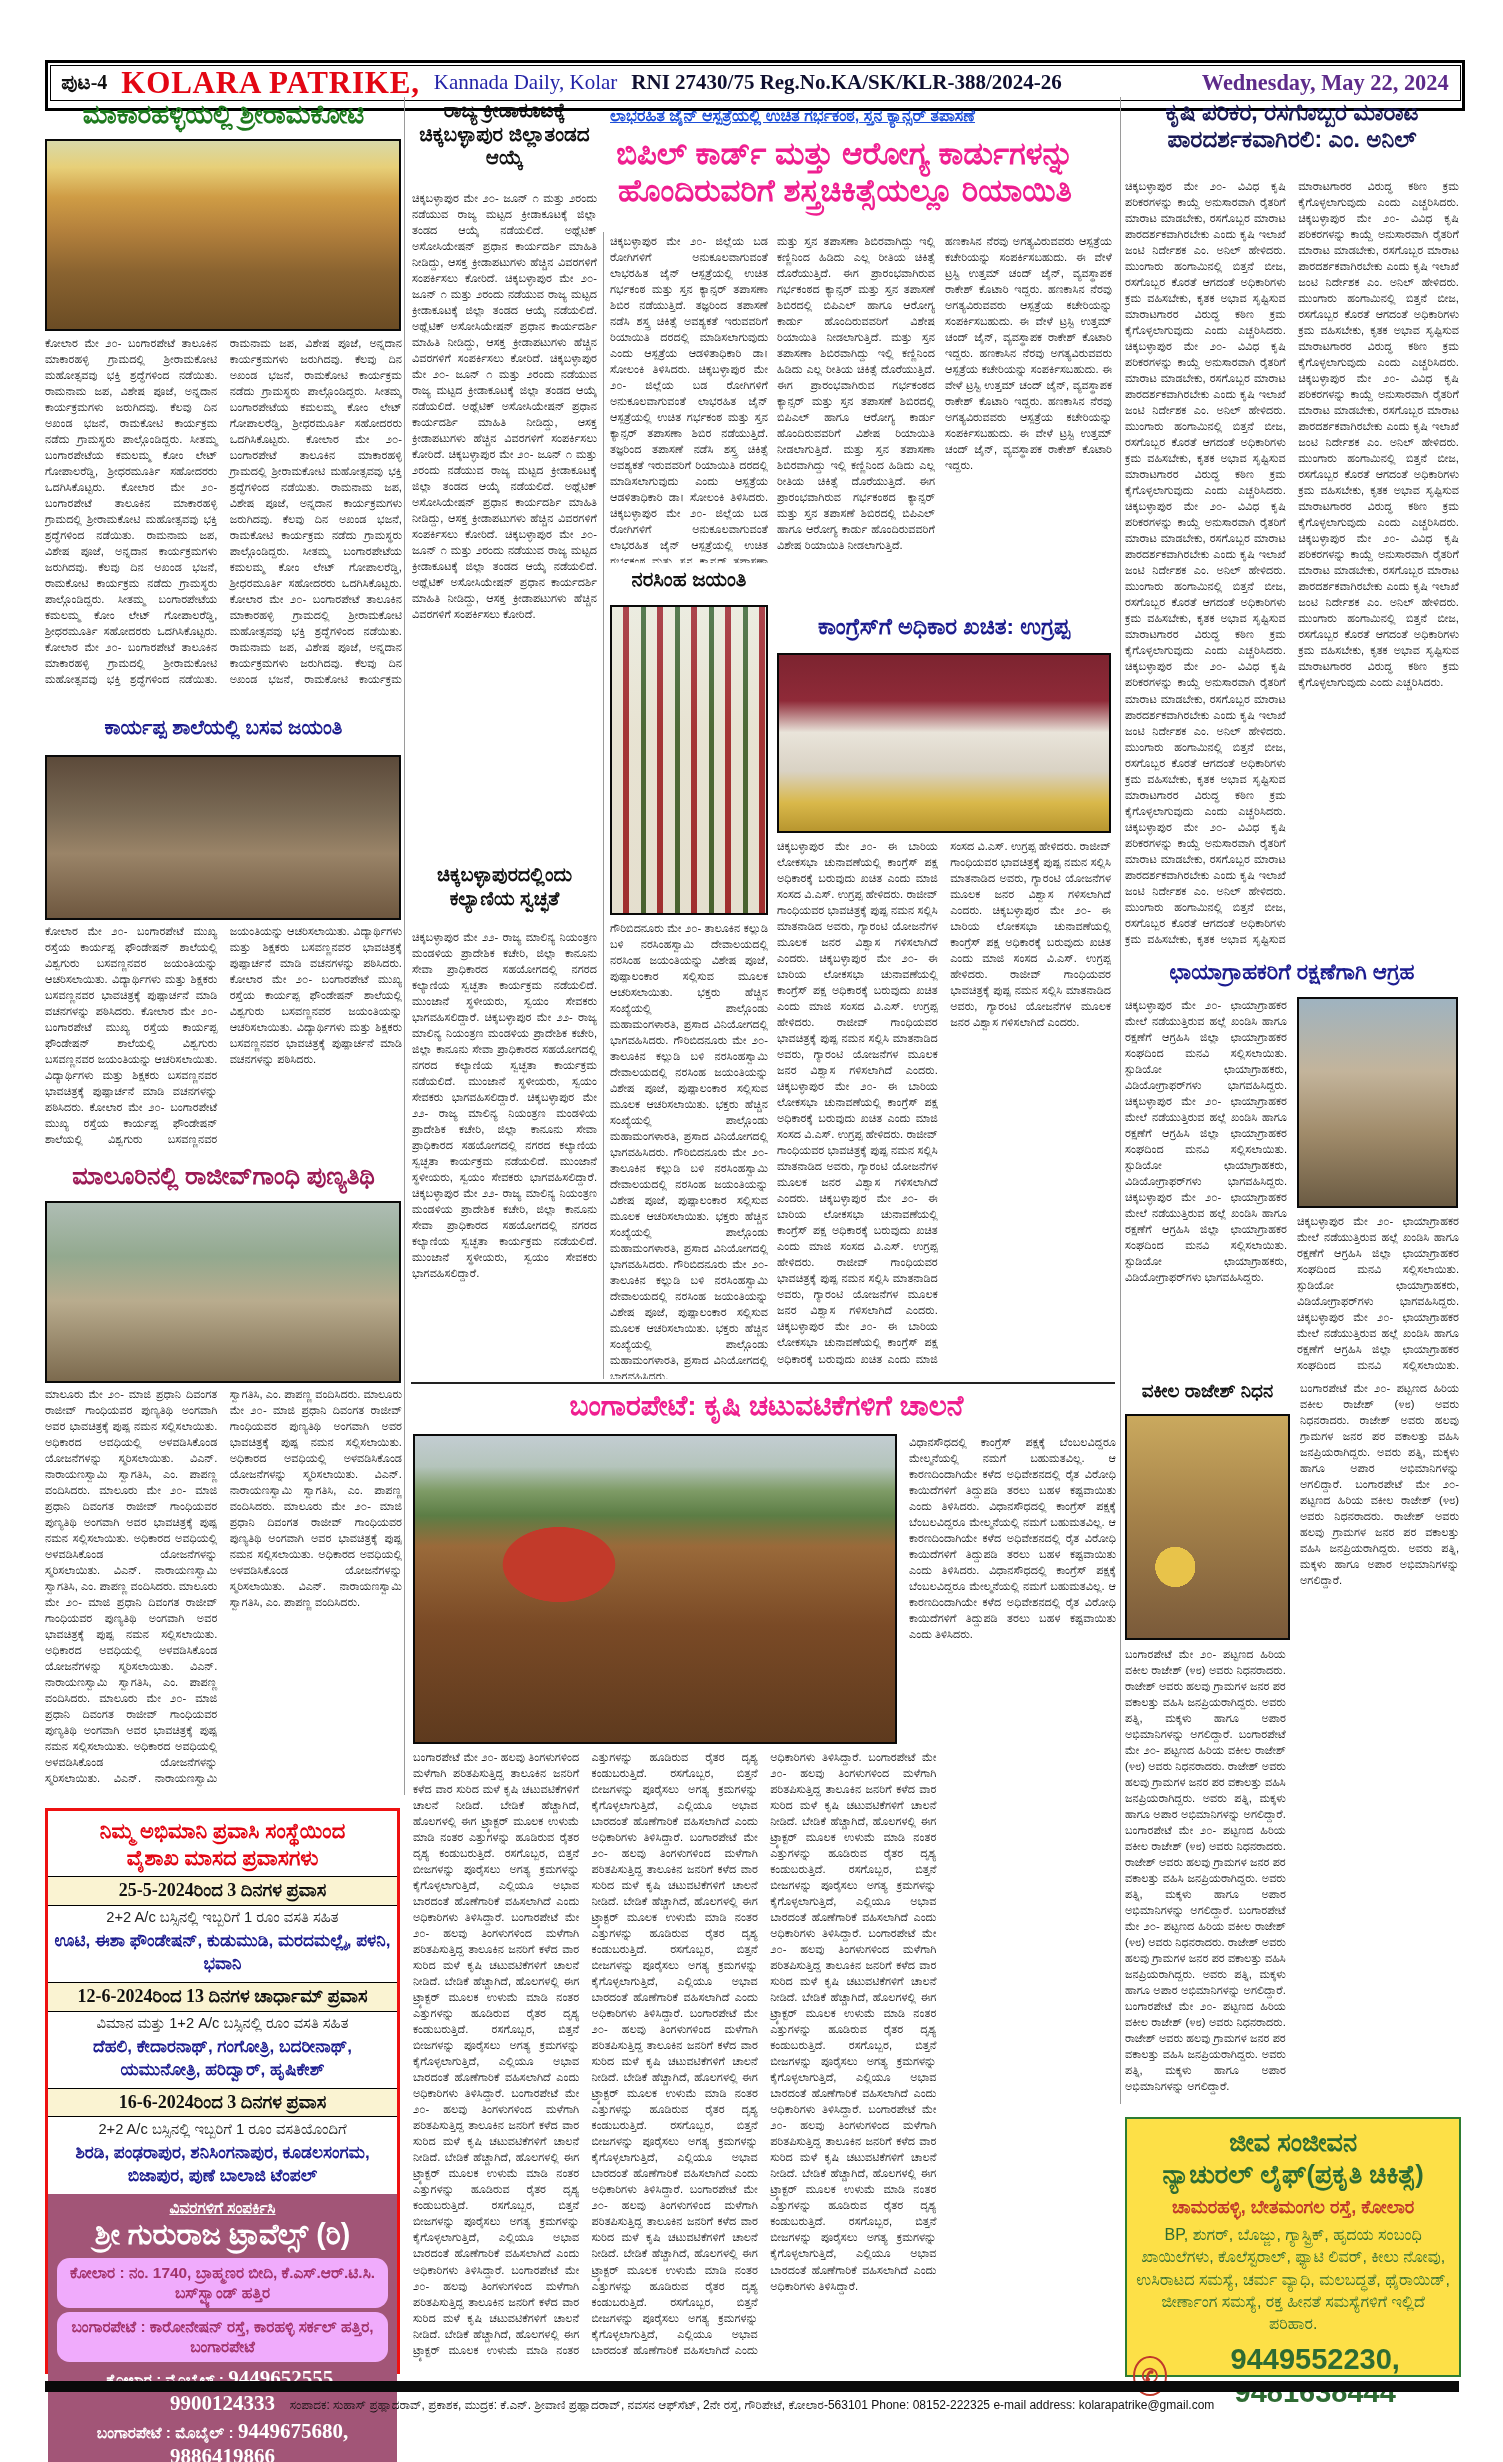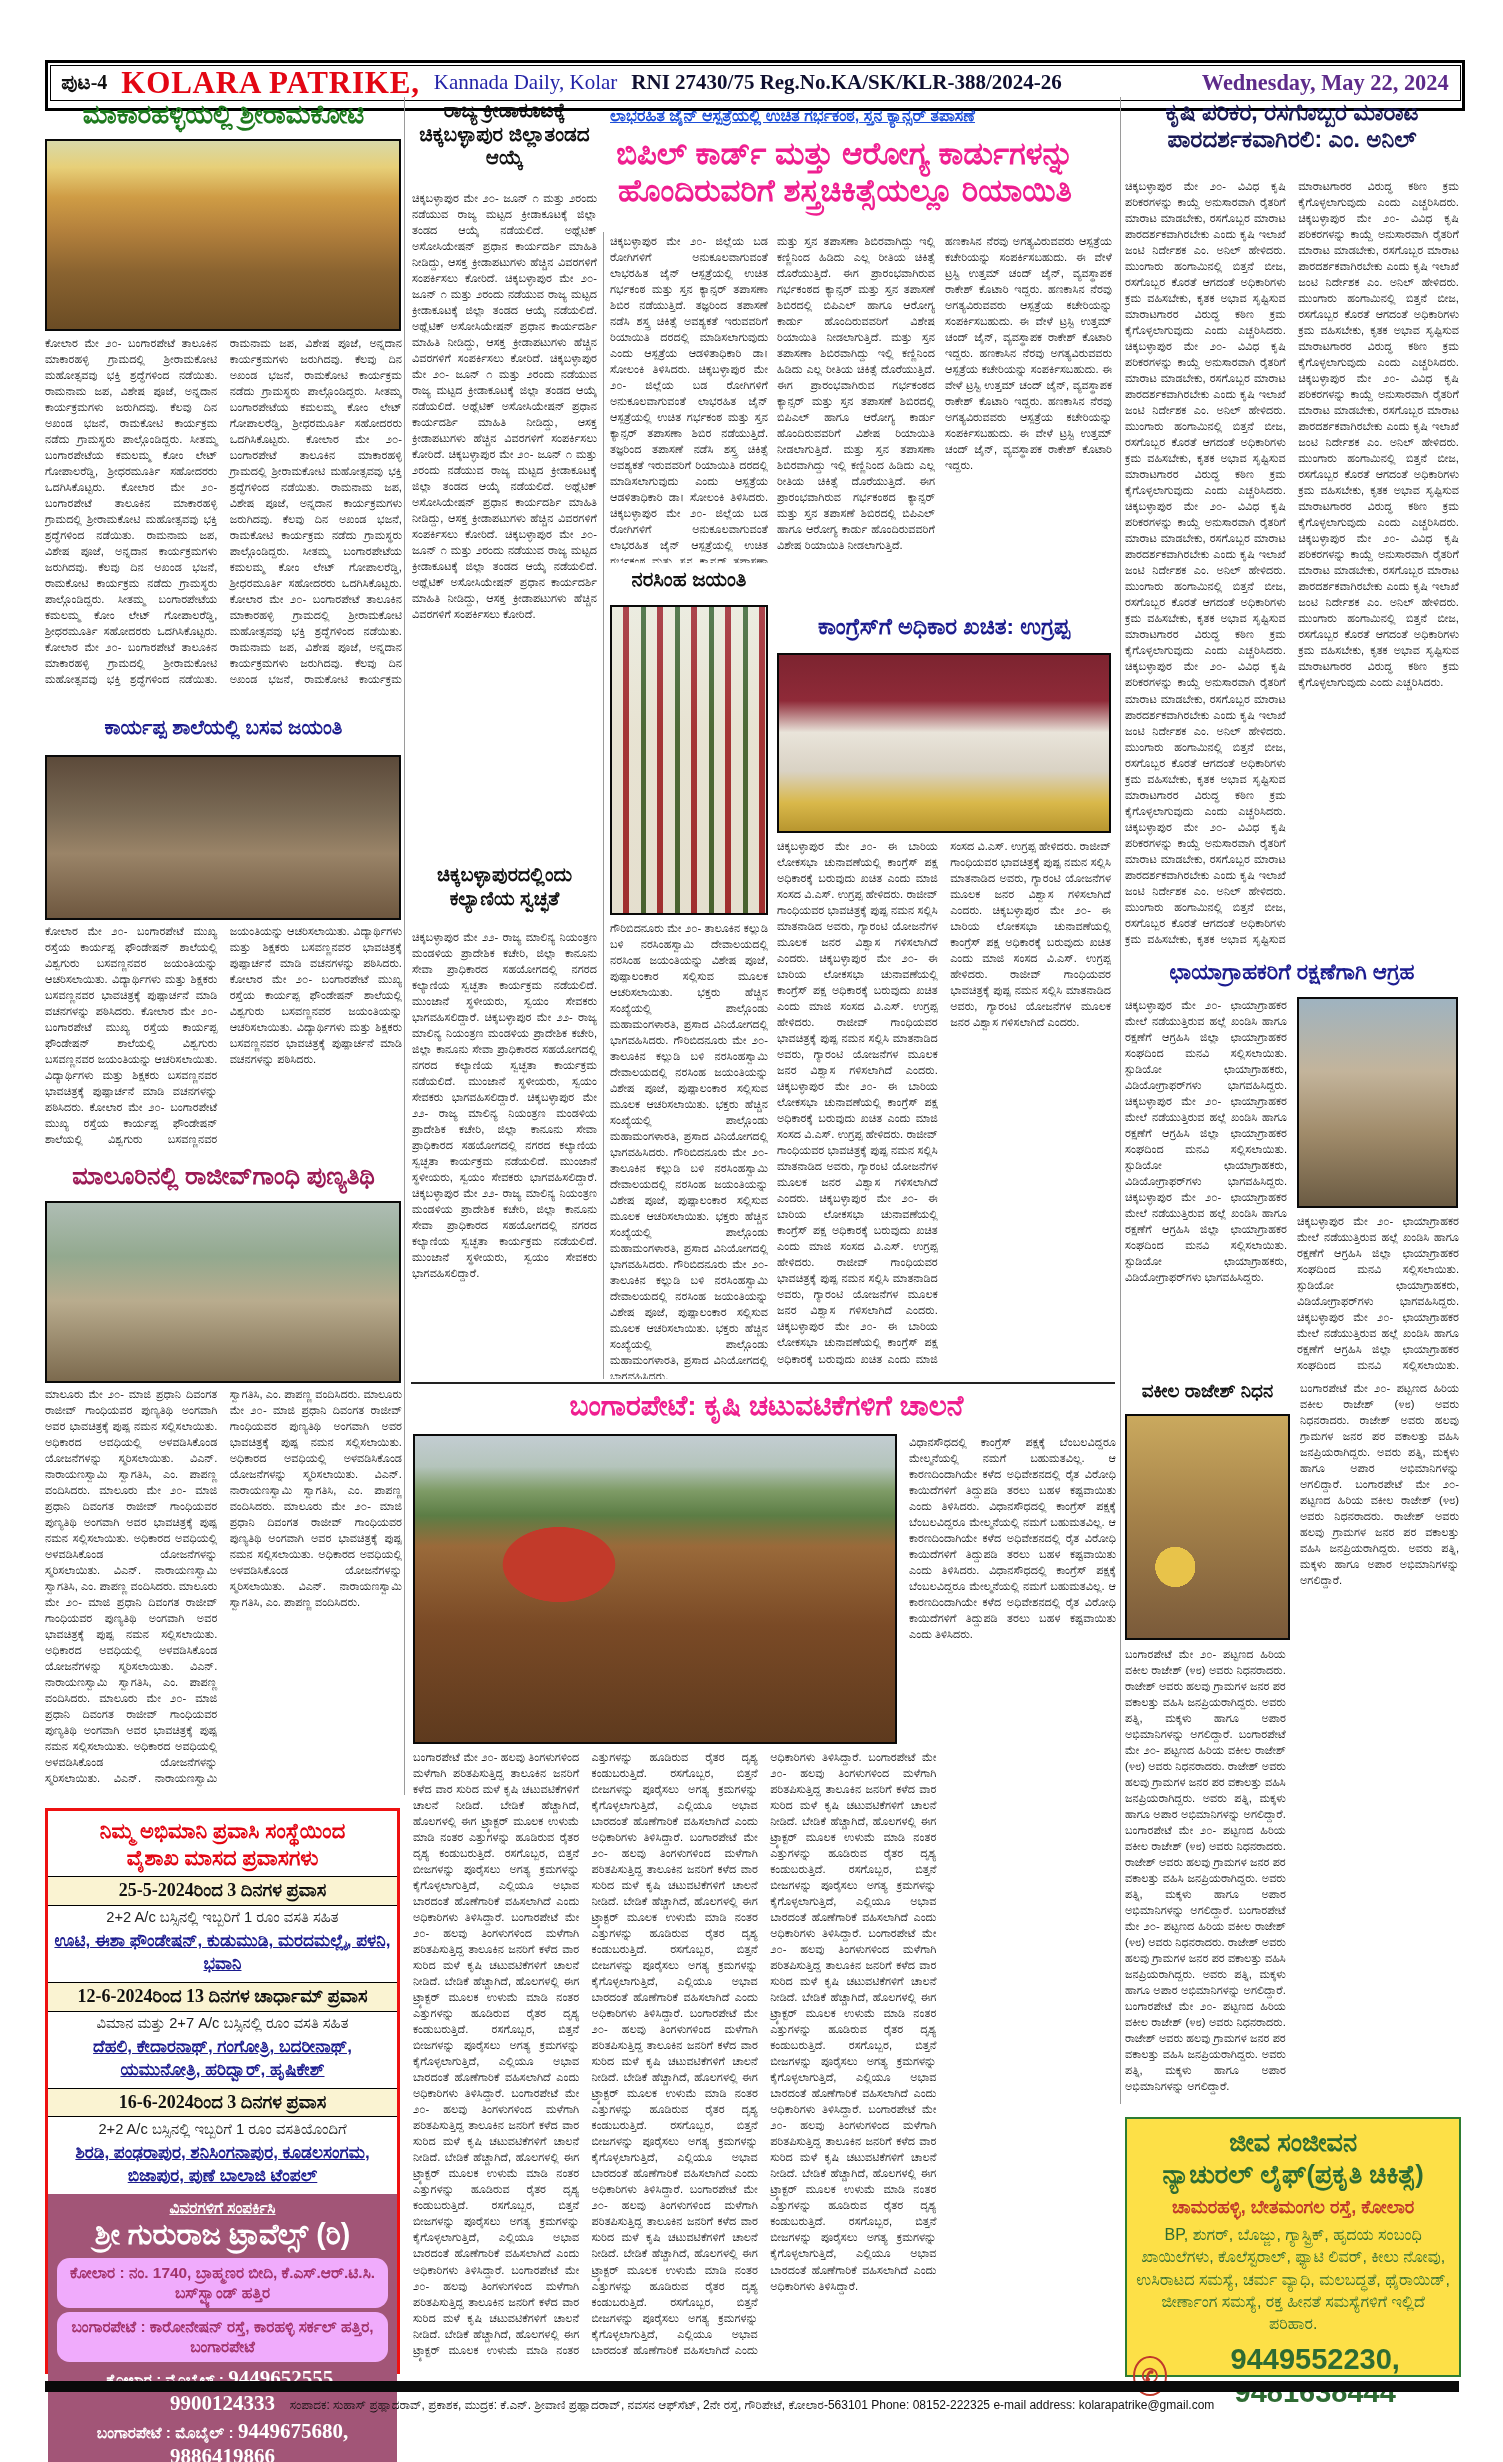--- a/index.html
+++ b/index.html
@@ -49,21 +49,21 @@
   
   .vrule{width:0.8px;background:#9a9a9a;}
   .hrule{height:1.5px;background:#222;}
   
   .ad-travel{border:3.9px solid #ee1111;background:#fff;}
   .adt-title{color:#e30613;font-weight:bold;font-size:21px;text-align:center;line-height:1.3;padding:6.2px 3.1px 4.6px;}
   .adt-date{background:#faf3d2;border-top:1.5px solid #000;border-bottom:1.5px solid #000;
             font-size:18px;font-weight:bold;text-align:center;padding:3.1px 1.5px;color:#111;
             font-family:"Liberation Serif",serif;}
   .adt-note{font-size:14.7px;text-align:center;padding:3.1px 1.5px;color:#222;}
-  .adt-dest{color:#1c1c8f;font-weight:bold;font-size:17px;text-align:center;line-height:1.35;padding:1.5px 4.6px 6.2px;text-decoration:underline;}
+  .adt-dest{color:#1c1c8f;font-weight:bold;font-size:17px;text-align:center;line-height:1.35;padding:1.5px 4.6px 6.2px;}
   .adt-contact{background:#a25577;color:#fff;text-align:center;padding:4.6px 7.7px 7.7px;}
   .adt-contact-label{font-size:15.4px;font-weight:bold;text-decoration:underline;}
   .adt-company{font-size:28.6px;font-weight:bold;margin:1.5px 0 6.2px;}
   .adt-box{background:#f0abfc;color:#a2336b;font-weight:bold;font-size:15.4px;border-radius:12.4px;
            padding:4.6px 6.2px;margin:4.6px 1.5px;line-height:1.3;}
   .adt-phline{font-size:15.4px;font-weight:bold;margin-top:3.1px;}
   .adt-phnum{font-size:21px;font-family:"Liberation Serif",serif;}
   
   .ad-health{border:2.3px solid #2e7d32;background:#fde047;text-align:center;padding:7.7px 6.2px;}
   .adh-title{color:#2e6b33;font-weight:bold;font-size:25.5px;line-height:1.25;}
@@ -110,21 +110,21 @@
 
   <div class="abs ad-travel" style="left:45px;top:1808px;width:349px;height:560px;">
     <div class="adt-title">
       <span>ನಿಮ್ಮ ಅಭಿಮಾನಿ ಪ್ರವಾಸಿ ಸಂಸ್ಥೆಯಿಂದ</span><br>
       <span>ವೈಶಾಖ ಮಾಸದ ಪ್ರವಾಸಗಳು</span>
     </div>
     <div class="adt-date">25-5-2024ರಿಂದ 3 ದಿನಗಳ ಪ್ರವಾಸ</div>
     <div class="adt-note">2+2 A/c ಬಸ್ಸಿನಲ್ಲಿ ಇಬ್ಬರಿಗೆ 1 ರೂಂ ವಸತಿ ಸಹಿತ</div>
     <div class="adt-dest">ಊಟಿ, ಈಶಾ ಫೌಂಡೇಷನ್, ಕುಡುಮುಡಿ, ಮರದಮಲ್ಲೈ, ಪಳನಿ, ಭವಾನಿ</div>
     <div class="adt-date">12-6-2024ರಿಂದ 13 ದಿನಗಳ ಚಾರ್ಧಾಮ್ ಪ್ರವಾಸ</div>
-    <div class="adt-note">ವಿಮಾನ ಮತ್ತು 2+7 A/c ಬಸ್ಸಿನಲ್ಲಿ ರೂಂ ವಸತಿ ಸಹಿತ</div>
+    <div class="adt-note">ವಿಮಾನ ಮತ್ತು 1+2 A/c ಬಸ್ಸಿನಲ್ಲಿ ರೂಂ ವಸತಿ ಸಹಿತ</div>
     <div class="adt-dest">ದೆಹಲಿ, ಕೇದಾರನಾಥ್, ಗಂಗೋತ್ರಿ, ಬದರೀನಾಥ್, ಯಮುನೋತ್ರಿ, ಹರಿದ್ವಾರ್, ಹೃಷಿಕೇಶ್</div>
     <div class="adt-date">16-6-2024ರಿಂದ 3 ದಿನಗಳ ಪ್ರವಾಸ</div>
     <div class="adt-note">2+2 A/c ಬಸ್ಸಿನಲ್ಲಿ ಇಬ್ಬರಿಗೆ 1 ರೂಂ ವಸತಿಯೊಂದಿಗೆ</div>
     <div class="adt-dest">ಶಿರಡಿ, ಪಂಢರಾಪುರ, ಶನಿಸಿಂಗನಾಪುರ, ಕೂಡಲಸಂಗಮ, ಬಿಜಾಪುರ, ಪುಣೆ ಬಾಲಾಜಿ ಟೆಂಪಲ್</div>
     <div class="adt-contact">
       <div class="adt-contact-label">ವಿವರಗಳಿಗೆ ಸಂಪರ್ಕಿಸಿ</div>
       <div class="adt-company">ಶ್ರೀ ಗುರುರಾಜ ಟ್ರಾವೆಲ್ಸ್ (ರಿ)</div>
       <div class="adt-box">ಕೋಲಾರ : ನಂ. 1740, ಬ್ರಾಹ್ಮಣರ ಬೀದಿ, ಕೆ.ಎಸ್.ಆರ್.ಟಿ.ಸಿ. ಬಸ್‌ಸ್ಟ್ಯಾಂಡ್ ಹತ್ತಿರ</div>
       <div class="adt-box">ಬಂಗಾರಪೇಟೆ : ಕಾರೋನೇಷನ್ ರಸ್ತೆ, ಕಾರಹಳ್ಳಿ ಸರ್ಕಲ್ ಹತ್ತಿರ, ಬಂಗಾರಪೇಟೆ</div>
       <div class="adt-phline">

